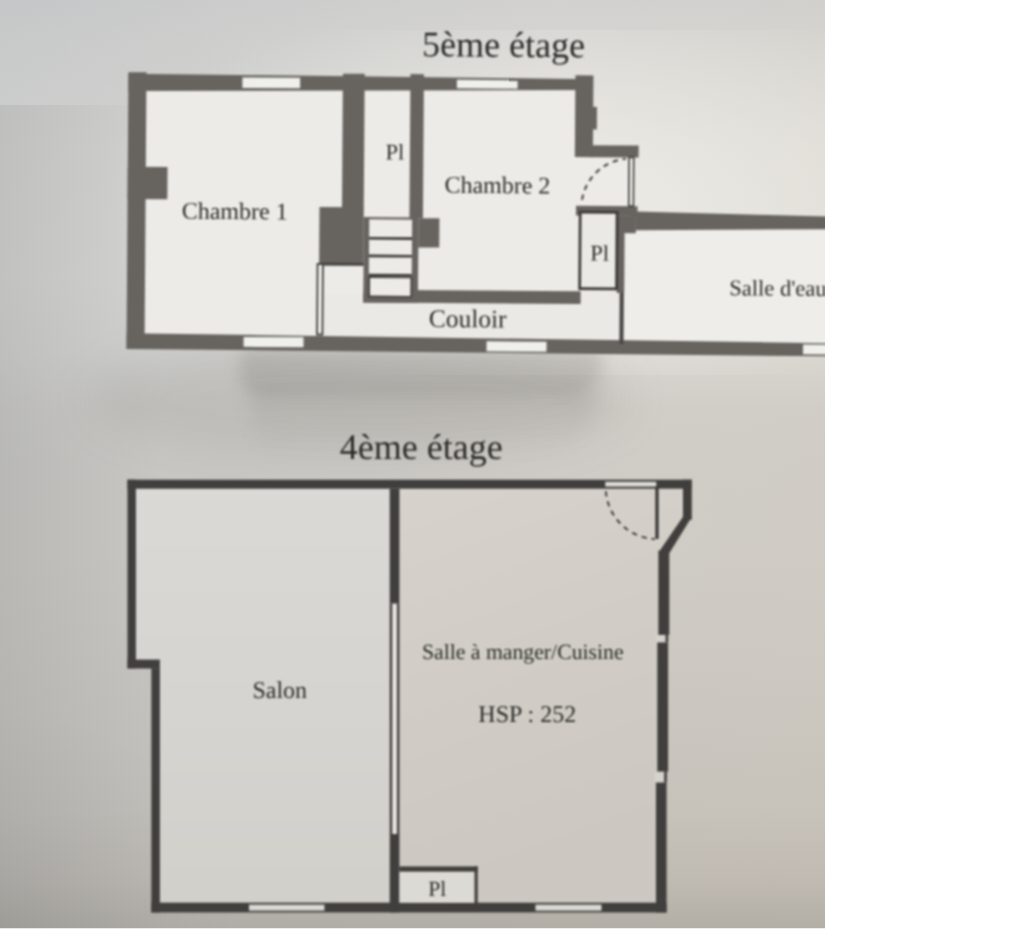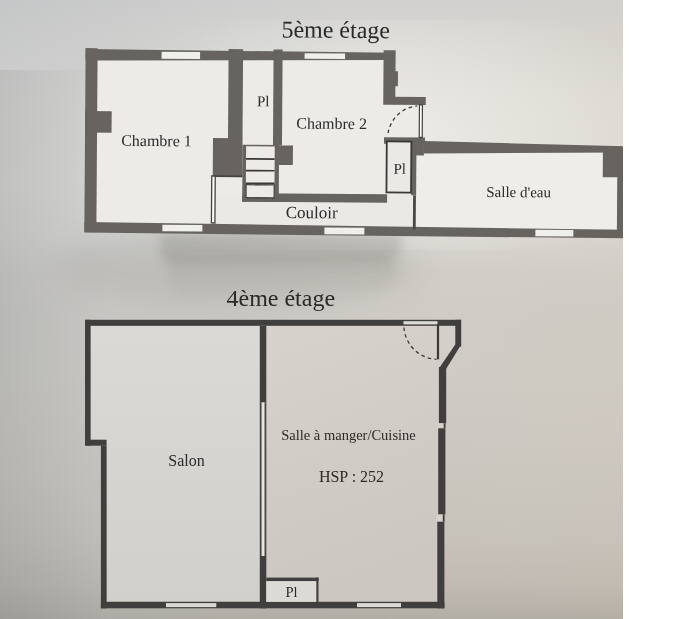--- a/index.html
+++ b/index.html
@@ -1,16 +1,16 @@
 <!DOCTYPE html>
 <html><head>
 <meta charset="utf-8">
 <style>
   html,body{margin:0;padding:0;}
-  .page{position:relative;width:623px;height:619px;overflow:hidden;
+  .page{position:relative;width:550px;height:619px;overflow:hidden;
         font-family:"Liberation Serif",serif;
         background:linear-gradient(180deg,#d2d1d0 0%,#d6d5d2 5%,#dbdad6 16%,#dcdbd7 30%,#d8d6d2 38%,#d1cec9 44%,#cfccc7 50%,#cfccc6 60%,#ccc8c2 72%,#c7c3bc 85%,#c4bfb8 95%,#bcb8b0 100%);}
   .abs{position:absolute;}
 </style>
 </head>
 <body>
 <div class="page">
 
   <div class="abs" style="left:40px;top:20px;width:620px;height:230px;background:radial-gradient(ellipse 320px 140px at 55% 50%, rgba(240,239,234,0.85) 0%, rgba(236,235,230,0.45) 60%, rgba(236,235,230,0) 100%);"></div>
 

